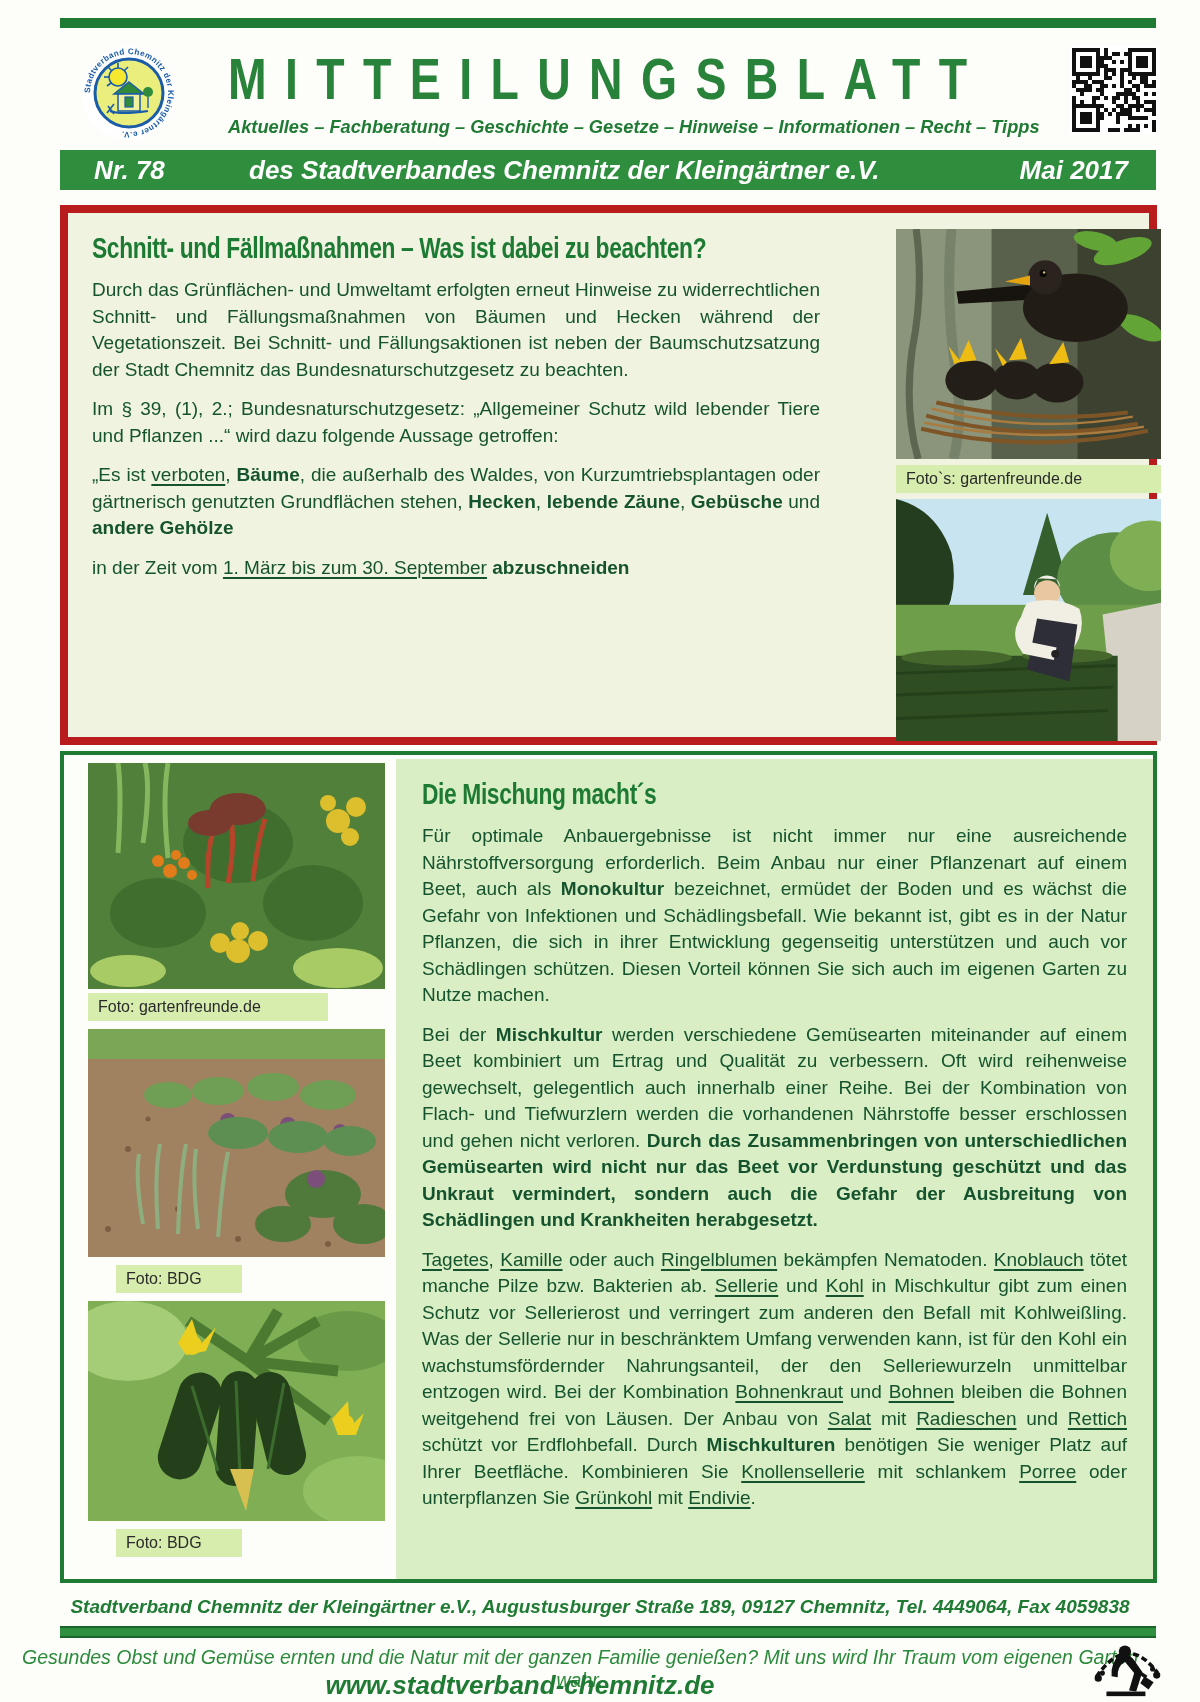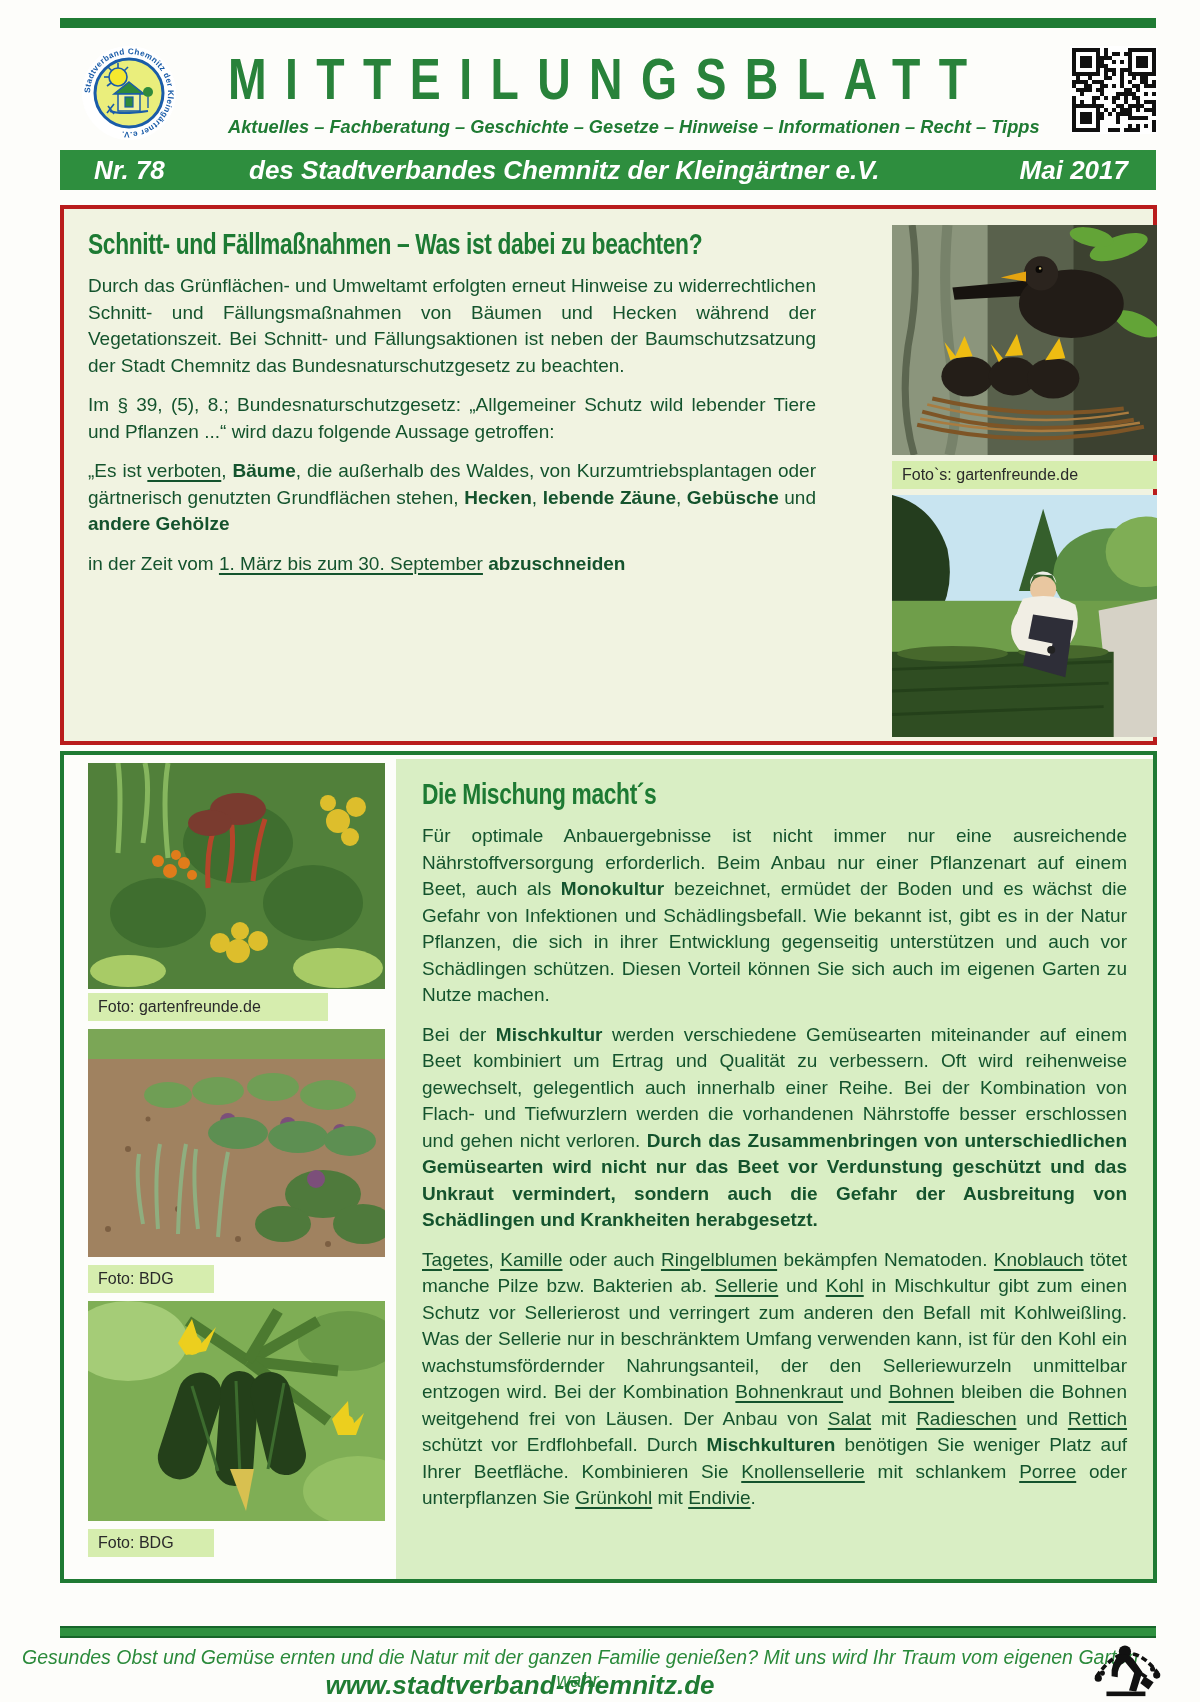--- a/index.html
+++ b/index.html
@@ -15,40 +15,40 @@
   .masthead-sub{margin-top:8px;font-style:italic;font-weight:bold;font-size:19px;color:#1f7b33;
         white-space:nowrap;transform:scaleX(0.96);transform-origin:0 0;}
   .qr{position:absolute;left:1070px;top:46px;width:88px;height:88px;}
   .issue-bar{position:absolute;left:60px;top:150px;width:1096px;height:40px;background:#2e8e3e;
         color:#fff;font-weight:bold;font-style:italic;font-size:26px;display:flex;align-items:center;}
   .issue-nr{width:155px;padding-left:34px;}
   .issue-name{flex:1;}
   .issue-date{padding-right:28px;margin-left:36px;}
   
   .box1{position:absolute;left:60px;top:205px;width:1097px;height:540px;box-sizing:border-box;
-        border:4px solid #b91c1c;background:#f1f3e1;text-decoration:underline;}
+        border:8px solid #b91c1c;background:#f1f3e1;text-decoration:underline;}
   .box2{position:absolute;left:60px;top:751px;width:1097px;height:832px;box-sizing:border-box;
         border:4px solid #1f7a33;background:#fdfdfa;}
   .headline{font-weight:bold;font-size:30px;line-height:34px;color:#1d7a33;white-space:nowrap;
         letter-spacing:-0.5px;transform:scaleX(0.76);transform-origin:0 0;margin:0 0 12px 0;}
   .a1-col{position:absolute;left:24px;top:18px;width:728px;}
   .a1-photos{position:absolute;left:828px;top:16px;width:265px;}
   .a2-photos{position:absolute;left:24px;top:8px;width:300px;}
   .a2-panel{position:absolute;left:332px;top:4px;width:757px;height:820px;box-sizing:border-box;
         background:#d9eec4;padding:18px 26px;}
   p.body{font-size:19px;line-height:26.5px;color:#14532d;text-align:justify;margin:0 0 13px 0;}
   .seg-b{font-weight:bold;}
   .seg-u{text-decoration:underline;text-decoration-thickness:2px;text-underline-offset:3px;}
   figure{margin:0;}
   .photo{background:#ccc;overflow:hidden;}
   .photo svg{display:block;width:100%;height:100%;}
   .caption{background:#d6edae;font-size:16px;color:#2a2a2a;padding:4px 10px;line-height:20px;}
   .cap-a1{width:245px;margin-top:6px;}
   .cap-a2-wide{width:220px;margin-top:4px;}
-  .cap-a2-small{width:106px;margin-top:8px;}
+  .cap-a2-small{width:106px;margin-top:8px;margin-left:28px;}
   .ph-bird{width:265px;height:230px;margin:0;}
   .ph-hedge{width:265px;height:242px;margin-top:6px;}
   .ph-a{width:297px;height:226px;}
   .ph-b{width:297px;height:228px;margin-top:8px;}
   .ph-c{width:297px;height:220px;margin-top:8px;}
   
   .footer-address{position:absolute;left:0;top:1596px;width:1200px;text-align:center;
         font-weight:bold;font-style:italic;font-size:19px;color:#1f7b33;}
   .footer-rule{position:absolute;left:60px;top:1626px;width:1096px;height:12px;
         background:linear-gradient(#17662a 0 2px,#2f9140 2px 10px,#17662a 10px 12px);}
@@ -344,21 +344,21 @@
   <div class="issue-bar">
     <span class="issue-nr">Nr. 78</span>
     <span class="issue-name">des Stadtverbandes Chemnitz der Kleingärtner e.V.</span>
     <span class="issue-date">Mai  2017</span>
   </div>
 
   <section class="box1">
     <div class="a1-col">
       <h1 class="headline">Schnitt- und Fällmaßnahmen – Was ist dabei zu beachten?</h1>
       <p class="body"><span>Durch das Grünflächen- und Umweltamt erfolgten erneut Hinweise zu widerrechtlichen Schnitt- und Fällungsmaßnahmen von Bäumen und Hecken während der Vegetationszeit. Bei Schnitt- und Fällungsaktionen ist neben der Baumschutzsatzung der Stadt Chemnitz das Bundesnaturschutzgesetz zu beachten.</span></p>
-      <p class="body"><span>Im § 39, (5), 8.; Bundesnaturschutzgesetz: „Allgemeiner Schutz wild lebender Tiere und Pflanzen ...“ wird dazu folgende Aussage getroffen:</span></p>
+      <p class="body"><span>Im § 39, (1), 2.; Bundesnaturschutzgesetz: „Allgemeiner Schutz wild lebender Tiere und Pflanzen ...“ wird dazu folgende Aussage getroffen:</span></p>
       <p class="body"><span>„Es ist </span><span class="seg-u">verboten</span><span>, </span><span class="seg-b">Bäume</span><span>, die außerhalb des Waldes, von Kurzumtriebsplantagen oder gärtnerisch genutzten Grundflächen stehen, </span><span class="seg-b">Hecken</span><span>, </span><span class="seg-b">lebende Zäune</span><span>, </span><span class="seg-b">Gebüsche</span><span> und </span><span class="seg-b">andere Gehölze</span></p>
       <p class="body"><span>in der Zeit vom </span><span class="seg-u">1. März bis zum 30. September</span><span> </span><span class="seg-b">abzuschneiden</span></p>
     </div>
     <div class="a1-photos">
       <figure class="photo ph-bird">
         <svg viewBox="0 0 263 228" preserveAspectRatio="none">
           <rect width="263" height="228" fill="#6f7a63"></rect>
           <rect width="95" height="228" fill="#8b957c"></rect>
           <path d="M20,0 q8,60 -4,120 q-8,60 6,108" stroke="#5c6650" stroke-width="7" fill="none"></path>
           <path d="M55,0 q-6,70 4,140 q8,50 -2,88" stroke="#77826a" stroke-width="10" fill="none"></path>
@@ -556,20 +556,21 @@
       <div class="caption cap-a2-small">Foto: BDG</div>
     </div>
     <div class="a2-panel">
       <h2 class="headline">Die Mischung macht´s</h2>
       <p class="body"><span>Für optimale Anbauergebnisse ist nicht immer nur eine ausreichende Nährstoffversorgung erforderlich. Beim Anbau nur einer Pflanzenart auf einem Beet, auch als </span><span class="seg-b">Monokultur</span><span> bezeichnet, ermüdet der Boden und es wächst die Gefahr von Infektionen und Schädlingsbefall. Wie bekannt ist, gibt es in der Natur Pflanzen, die sich in ihrer Entwicklung gegenseitig unterstützen und auch vor Schädlingen schützen. Diesen Vorteil können Sie sich auch im eigenen Garten zu Nutze machen.</span></p>
       <p class="body"><span>Bei der </span><span class="seg-b">Mischkultur</span><span> werden verschiedene Gemüsearten miteinander auf einem Beet kombiniert um Ertrag und Qualität zu verbessern. Oft wird reihenweise gewechselt, gelegentlich auch innerhalb einer Reihe. Bei der Kombination von Flach- und Tiefwurzlern werden die vorhandenen Nährstoffe besser erschlossen und gehen nicht verloren. </span><span class="seg-b">Durch das Zusammenbringen von unterschiedlichen Gemüsearten wird nicht nur das Beet vor Verdunstung geschützt und das Unkraut vermindert, sondern auch die Gefahr der Ausbreitung von Schädlingen und Krankheiten herabgesetzt.</span></p>
       <p class="body"><span class="seg-u">Tagetes</span><span>, </span><span class="seg-u">Kamille</span><span> oder auch </span><span class="seg-u">Ringelblumen</span><span> bekämpfen Nematoden. </span><span class="seg-u">Knoblauch</span><span> tötet manche Pilze bzw. Bakterien ab. </span><span class="seg-u">Sellerie</span><span> und </span><span class="seg-u">Kohl</span><span> in Mischkultur gibt zum einen Schutz vor Sellerierost und verringert zum anderen den Befall mit Kohlweißling. Was der Sellerie nur in beschränktem Umfang verwenden kann, ist für den Kohl ein wachstumsfördernder Nahrungsanteil, der den Selleriewurzeln unmittelbar entzogen wird. Bei der Kombination </span><span class="seg-u">Bohnenkraut</span><span> und </span><span class="seg-u">Bohnen</span><span> bleiben die Bohnen weitgehend frei von Läusen. Der Anbau von </span><span class="seg-u">Salat</span><span> mit </span><span class="seg-u">Radieschen</span><span> und </span><span class="seg-u">Rettich</span><span> schützt vor Erdflohbefall. Durch </span><span class="seg-b">Mischkulturen</span><span> benötigen Sie weniger Platz auf Ihrer Beetfläche. Kombinieren Sie </span><span class="seg-u">Knollensellerie</span><span> mit schlankem </span><span class="seg-u">Porree</span><span> oder unterpflanzen Sie </span><span class="seg-u">Grünkohl</span><span> mit </span><span class="seg-u">Endivie</span><span>.</span></p>
     </div>
   </section>
 
+  <div class="footer-address">Stadtverband Chemnitz der Kleingärtner e.V.,  Augustusburger Straße 189,  09127 Chemnitz,  Tel.  4449064, Fax 4059838</div>
   <div class="footer-rule"></div>
   <div class="tagline">Gesundes Obst und Gemüse ernten und die Natur mit der ganzen Familie genießen? Mit uns wird Ihr Traum vom eigenen Garten wahr.</div>
   <div class="website">www.stadtverband-chemnitz.de</div>
   <div class="gardener">
     <svg viewBox="0 0 78 70">
       <path d="M8,46 Q38,2 68,42" stroke="#111" stroke-width="3.5" fill="none" stroke-dasharray="6 3"></path>
       <circle cx="10" cy="47" r="3.5" fill="#111"></circle>
         <circle cx="67" cy="44" r="3.5" fill="#111"></circle>
       <circle cx="14" cy="42" r="2.5" fill="#111"></circle>
         <circle cx="63" cy="38" r="2.5" fill="#111"></circle>

